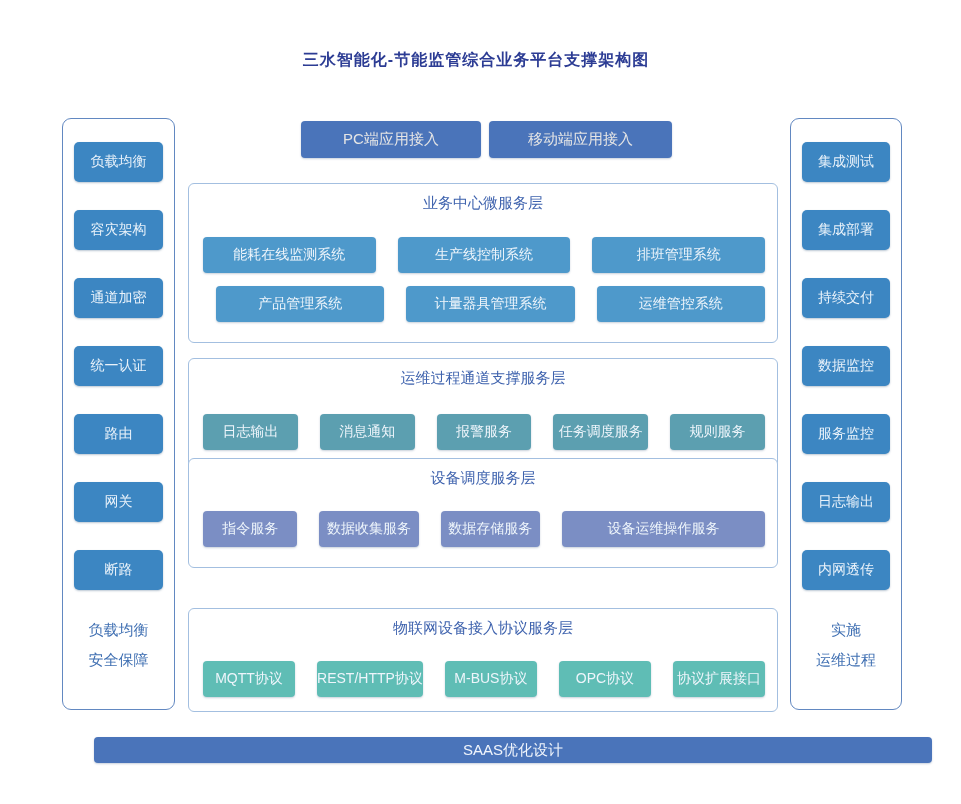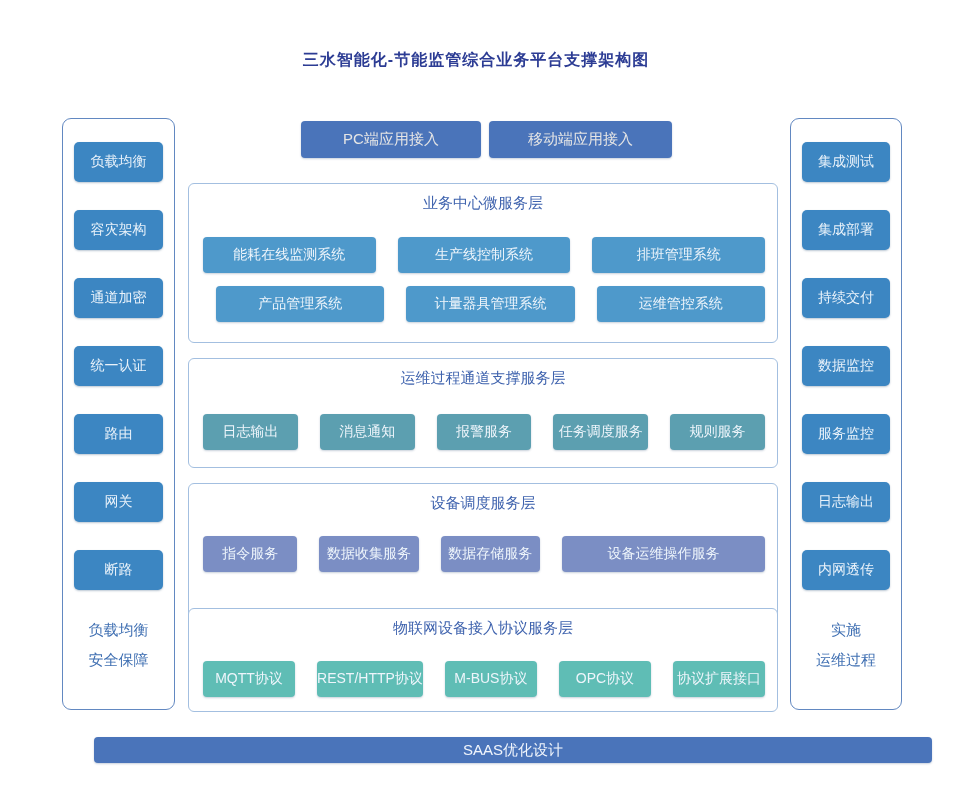--- a/index.html
+++ b/index.html
@@ -32,21 +32,21 @@
   .pill:nth-of-type(6){top:363px;}
   .pill:nth-of-type(7){top:431px;}
   .panel-caption{position:absolute;left:0;right:0;top:496px;text-align:center;
                  color:#3f6fb2;font-size:15px;line-height:30px;}
 
   
   .layer{position:absolute;left:188px;width:590px;background:#ffffff;
          border:1px solid #a3bfe0;border-radius:6px;box-sizing:border-box;}
   .layer.l1{top:183px;height:160px;}
   .layer.l2{top:358px;height:110px;}
-  .layer.l3{top:483px;height:140px;}
+  .layer.l3{top:458px;height:110px;}
   .layer.l4{top:608px;height:104px;}
   .layer-title{position:absolute;top:10px;left:0;right:0;text-align:center;
                color:#3f63ae;font-size:15px;}
   .row{position:absolute;left:14px;right:12px;display:flex;gap:22px;}
   .l1 .row.r1{top:53px;}
   .l1 .row.r2{top:102px;padding-left:13px;}
   .l2 .row{top:55px;}
   .l3 .row{top:52px;border-radius:7px;}
   .l4 .row{top:52px;}
   .box{flex:1;height:36px;border-radius:4px;color:#eef5fb;font-size:14px;

